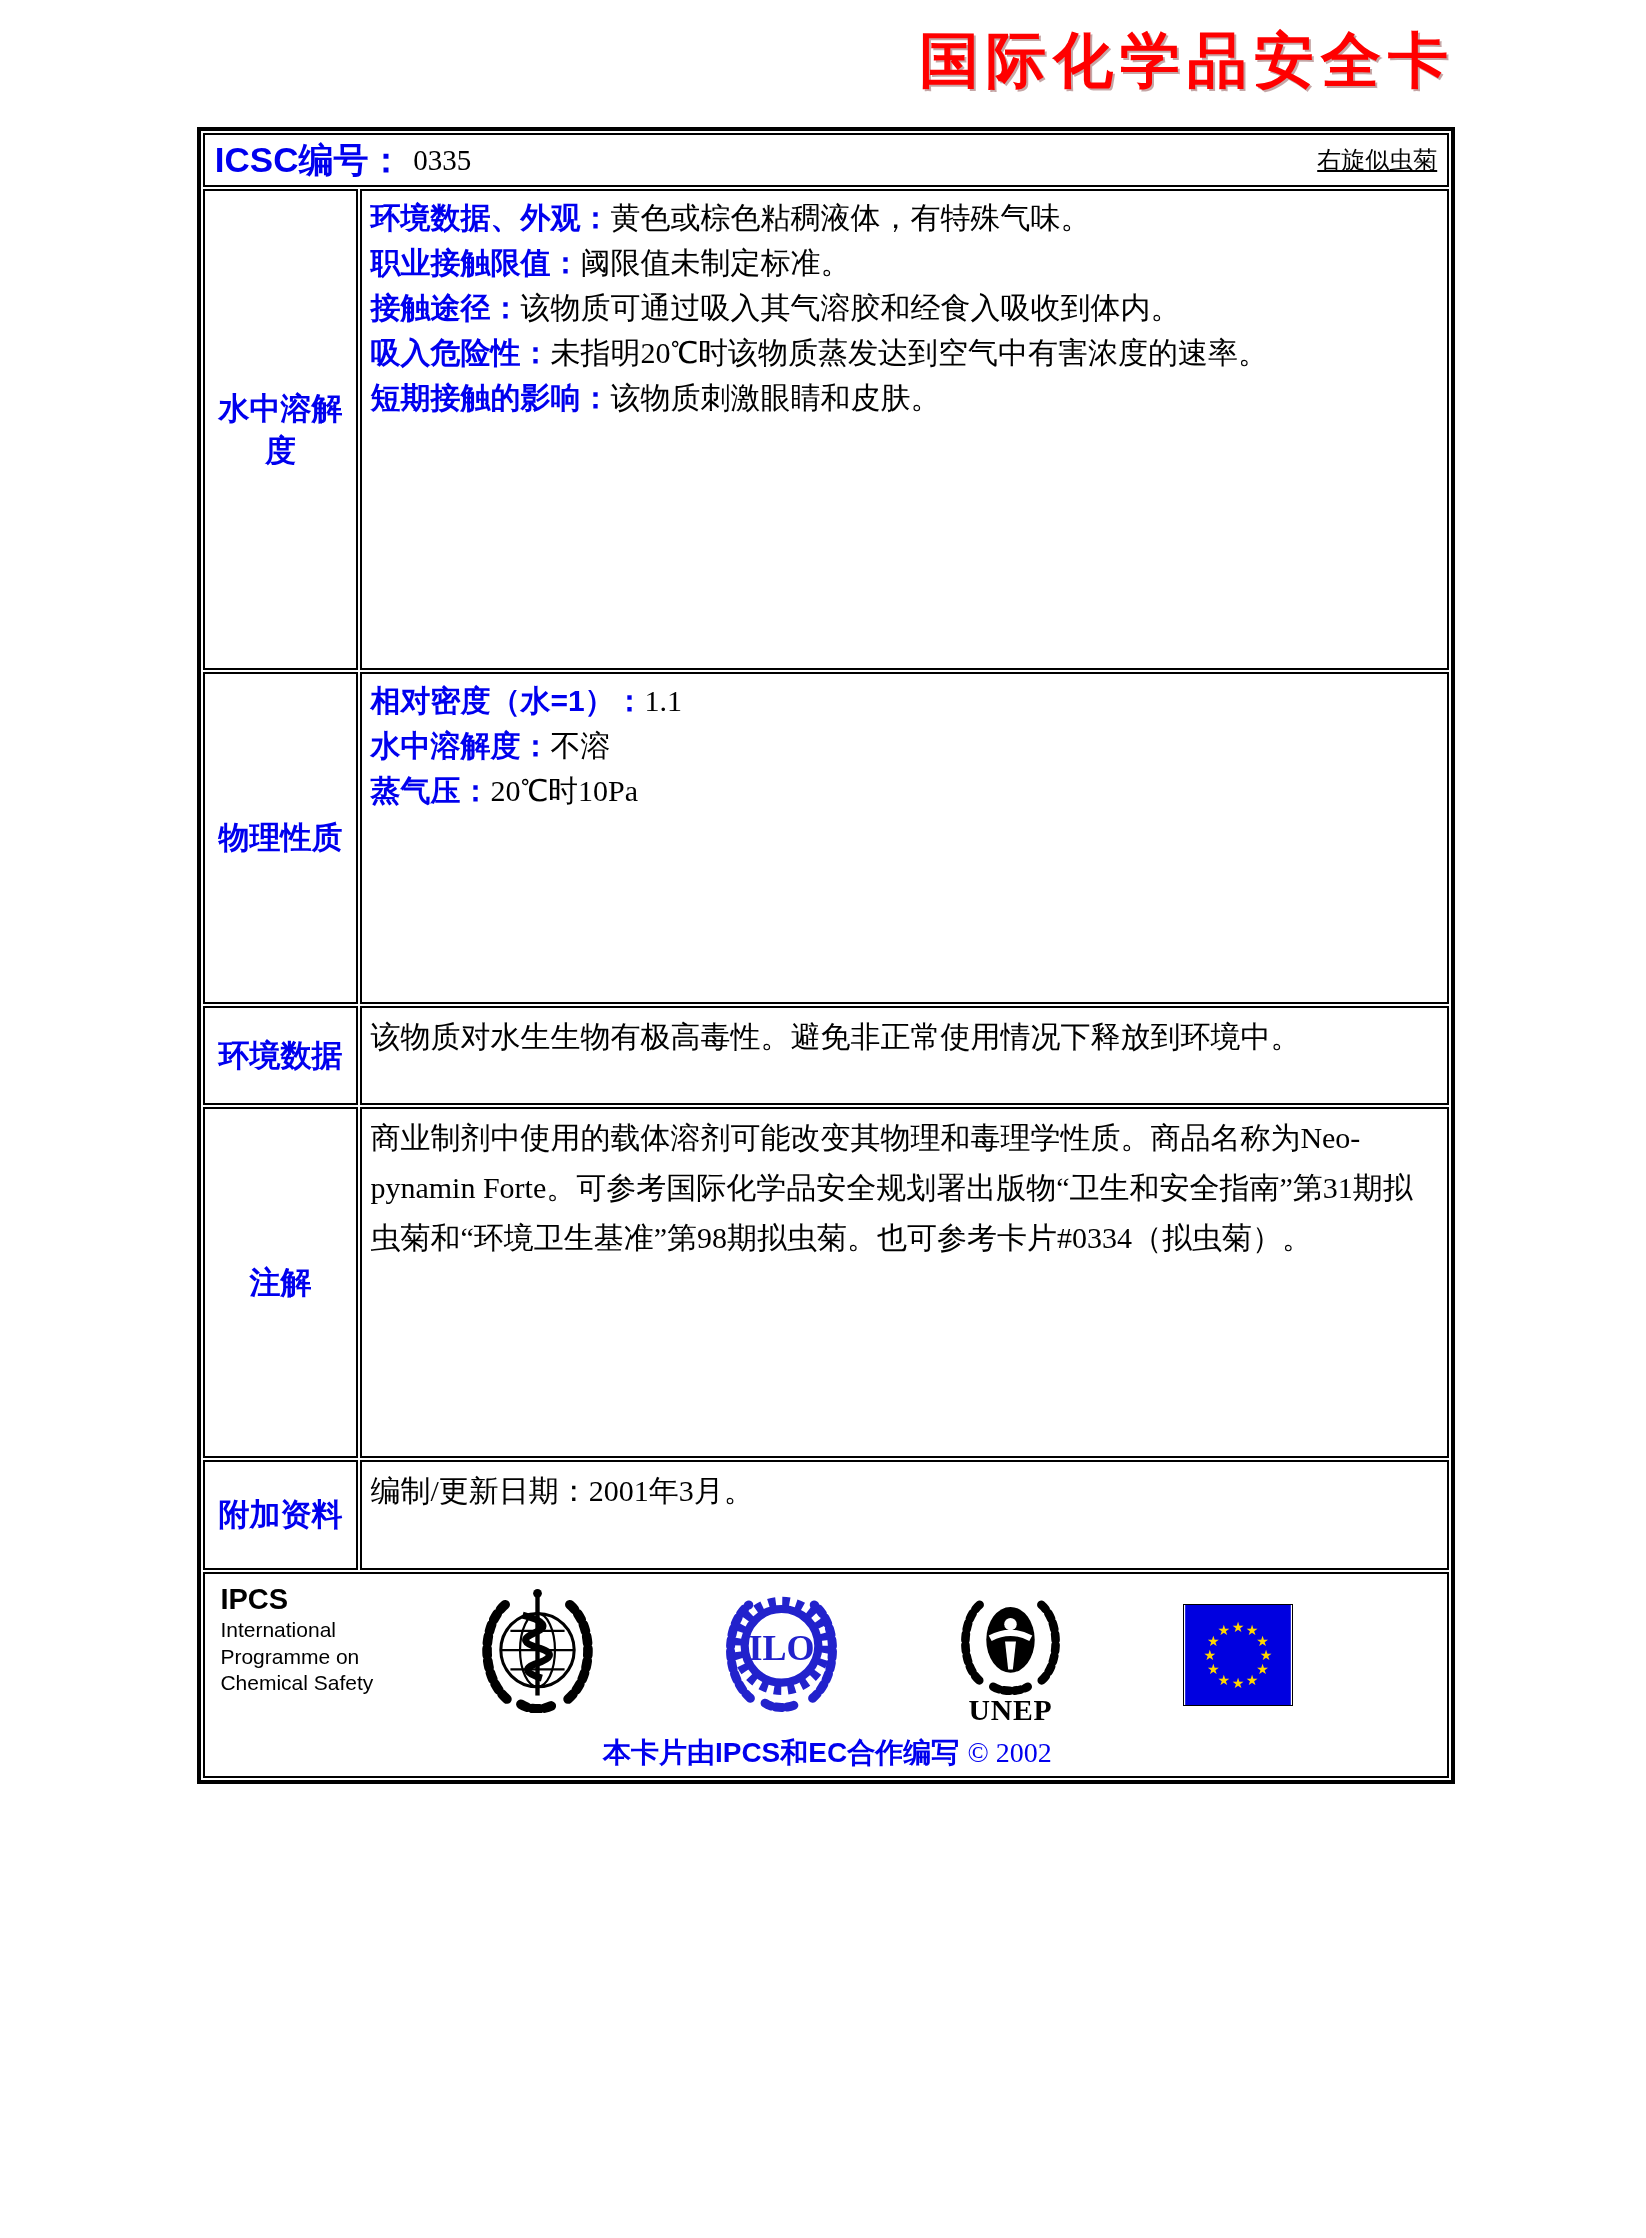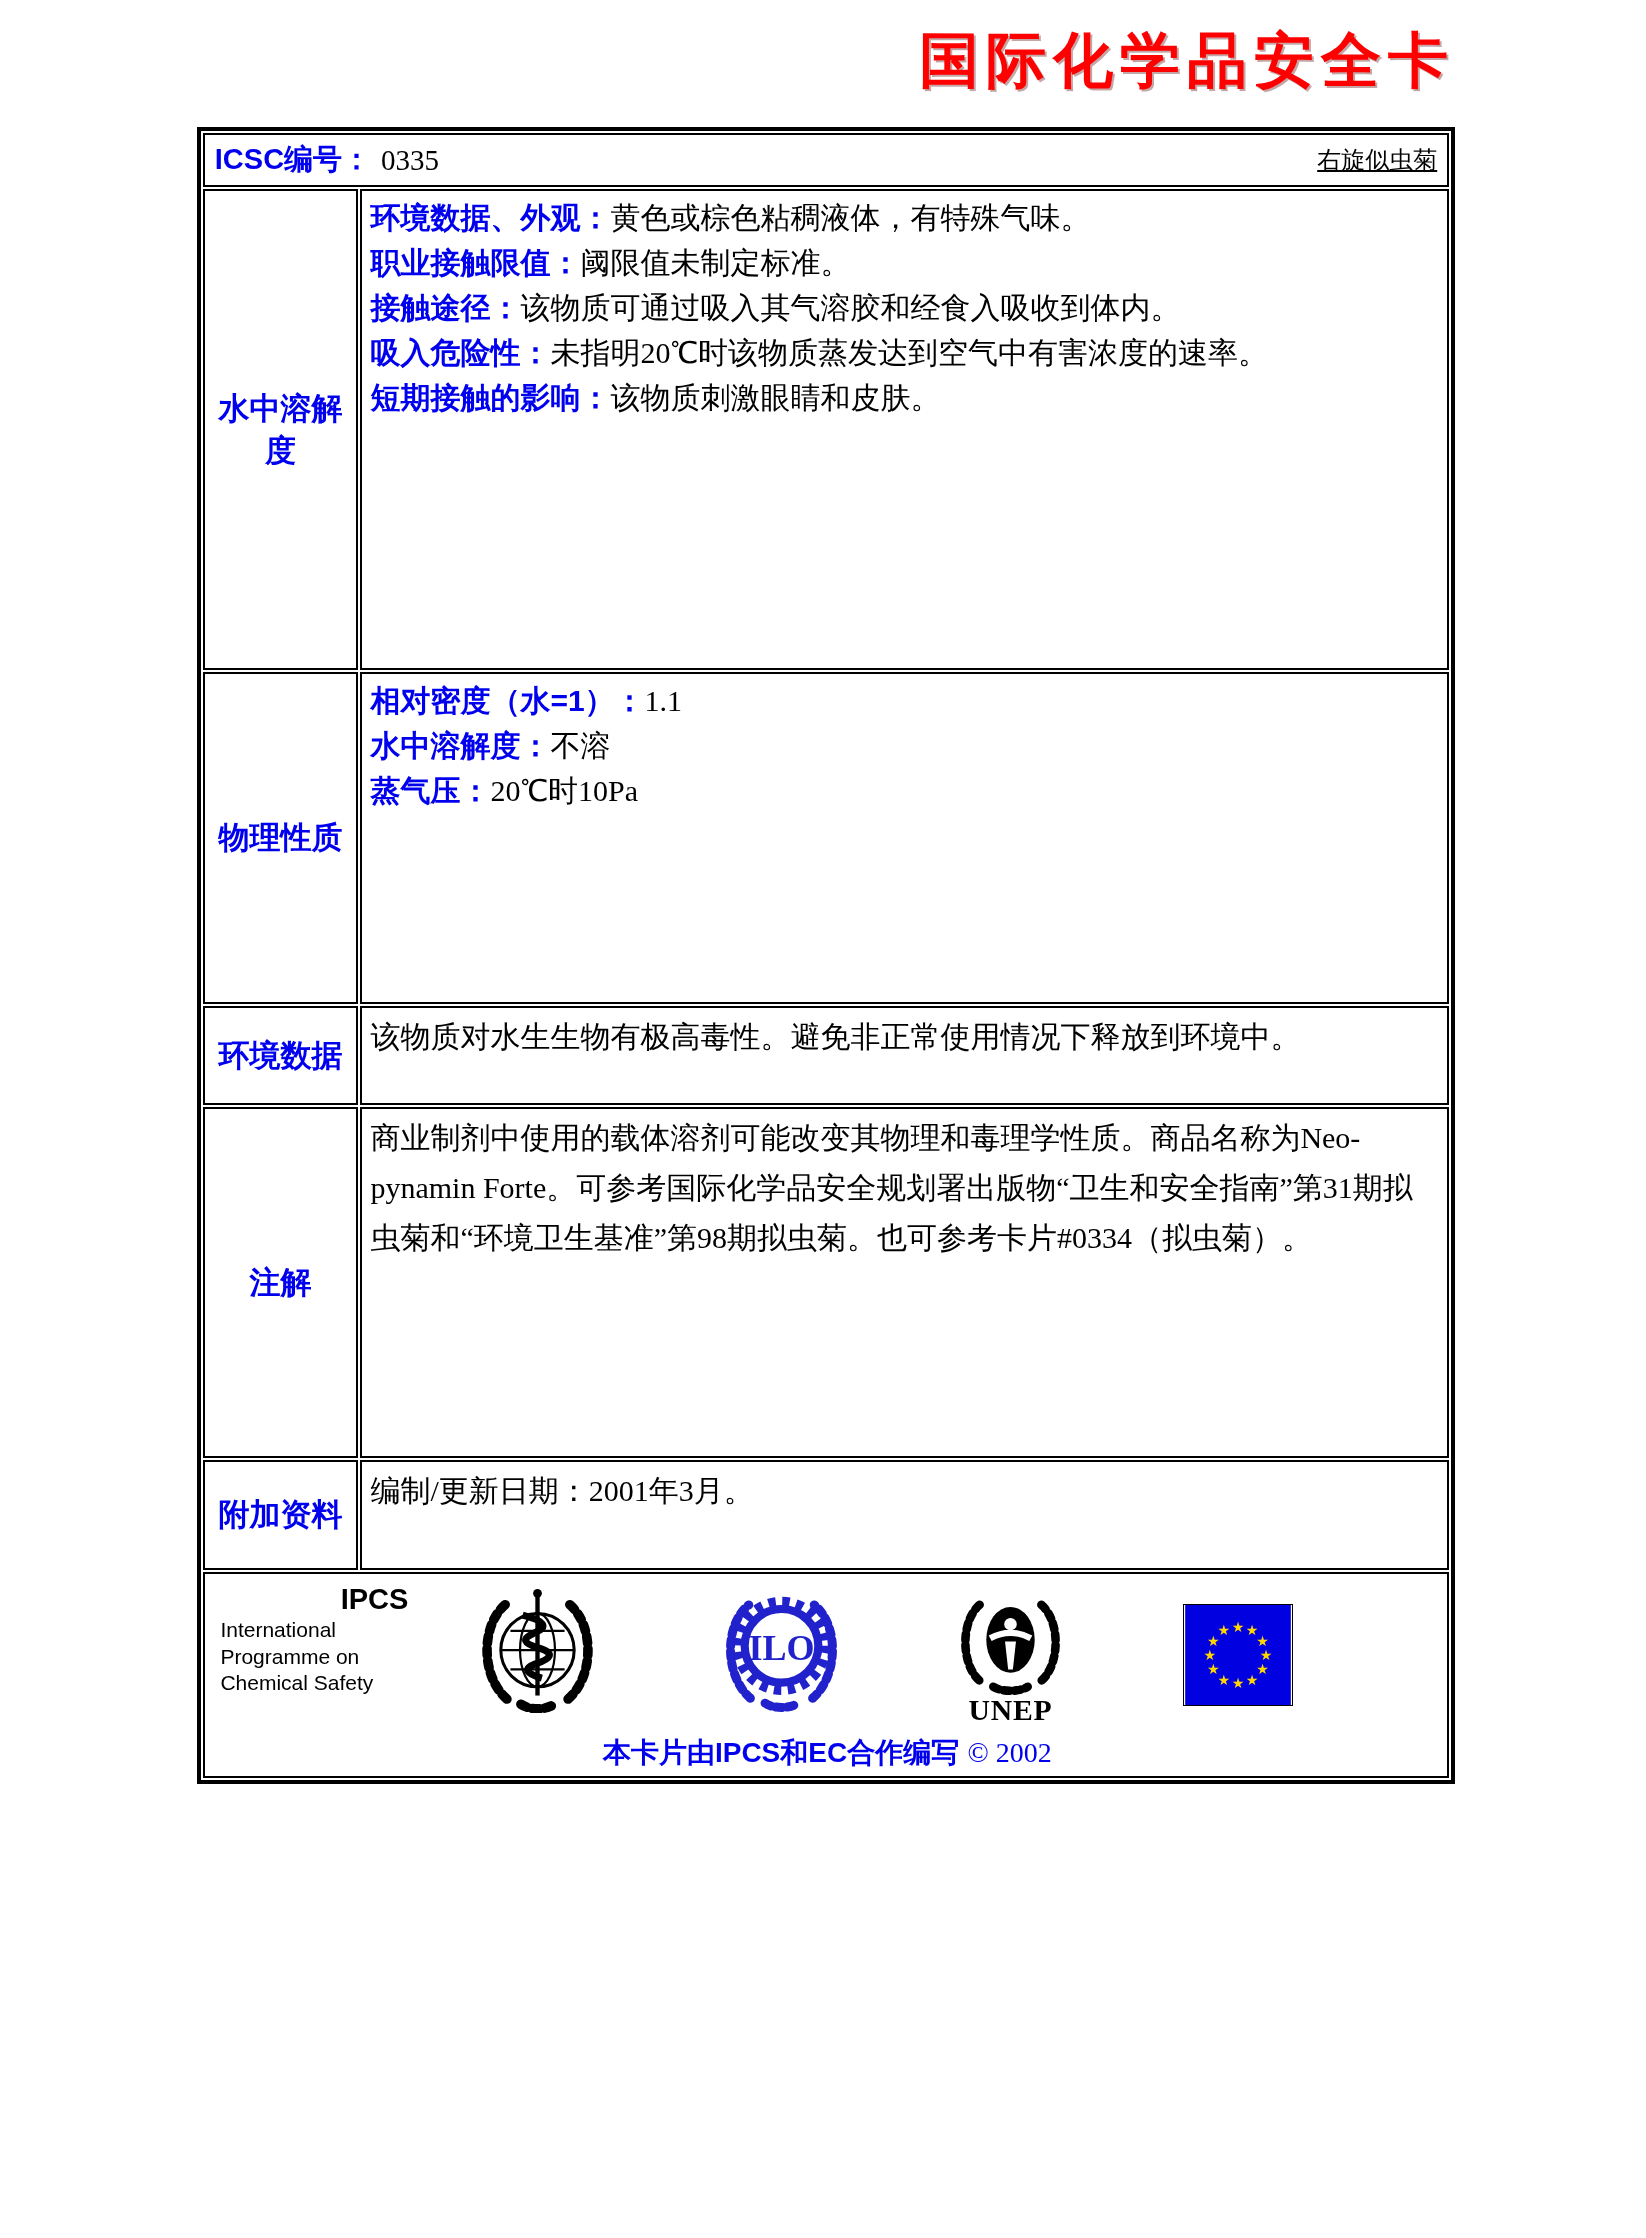--- a/index.html
+++ b/index.html
@@ -27,21 +27,21 @@
     border:4.9px solid #000;
     border-collapse:separate; border-spacing:2.8px;
     background:#fff;
   }
   td { border:2.1px solid #000; vertical-align:top; background:#fff; }
 
   
   td.header-cell { height:54px; vertical-align:middle; padding:0 9.8px; }
   .header-flex { display:flex; align-items:center; width:100%; }
   .icsc-label {
-    color:#0000ee; font-weight:bold; font-size:29px;
+    color:#0000ee; font-weight:bold; font-size:35px;
     font-family:"Liberation Sans", sans-serif;
   }
   .icsc-number { font-size:29px; margin-left:9.8px; font-family:"Liberation Serif", serif; }
   .chem-name { margin-left:auto; font-size:24px; font-family:"Liberation Serif", serif;text-decoration:underline; }
 
   
   td.label-cell {
     width:155px; vertical-align:middle; text-align:center;
     color:#0000ee; font-weight:bold; font-size:31px;
     font-family:"Liberation Sans", sans-serif;
@@ -59,21 +59,21 @@
   .h-important { height:481px; }
   .h-physical  { height:332px; }
   .h-environ   { height:99px; }
   .h-notes     { height:351px;margin-left:40px; }
   .h-addl      { height:110px; }
 
   
   td.logos-cell { height:194px; padding:8.4px 7px 4.2px 9.8px; }
   .logos-flex { display:flex; align-items:flex-start; }
   .ipcs-block { margin-left:5.6px; width:188px; font-family:"Liberation Sans", sans-serif; }
-  .ipcs-title { font-weight:bold; font-size:29px; line-height:35px;text-align:right; }
+  .ipcs-title { font-weight:bold; font-size:29px; line-height:35px; }
   .ipcs-line  { font-size:21px; line-height:26.5px; }
   .logo { flex:0 0 auto; }
   .who-logo  { margin-left:64px;  width:131px; height:131px; }
   .ilo-logo  { margin-left:110px; width:137px; height:131px; }
   .unep-logo { margin-left:98px; width:125px; height:150px; }
   .eu-flag   { margin-left:110px; margin-top:22px; width:110px; height:102px;
                border:1.4px solid #000; display:block; }
   .credit-line {
     text-align:center; margin-top:1.4px;
     color:#0000ee; font-weight:bold; font-size:28px;

